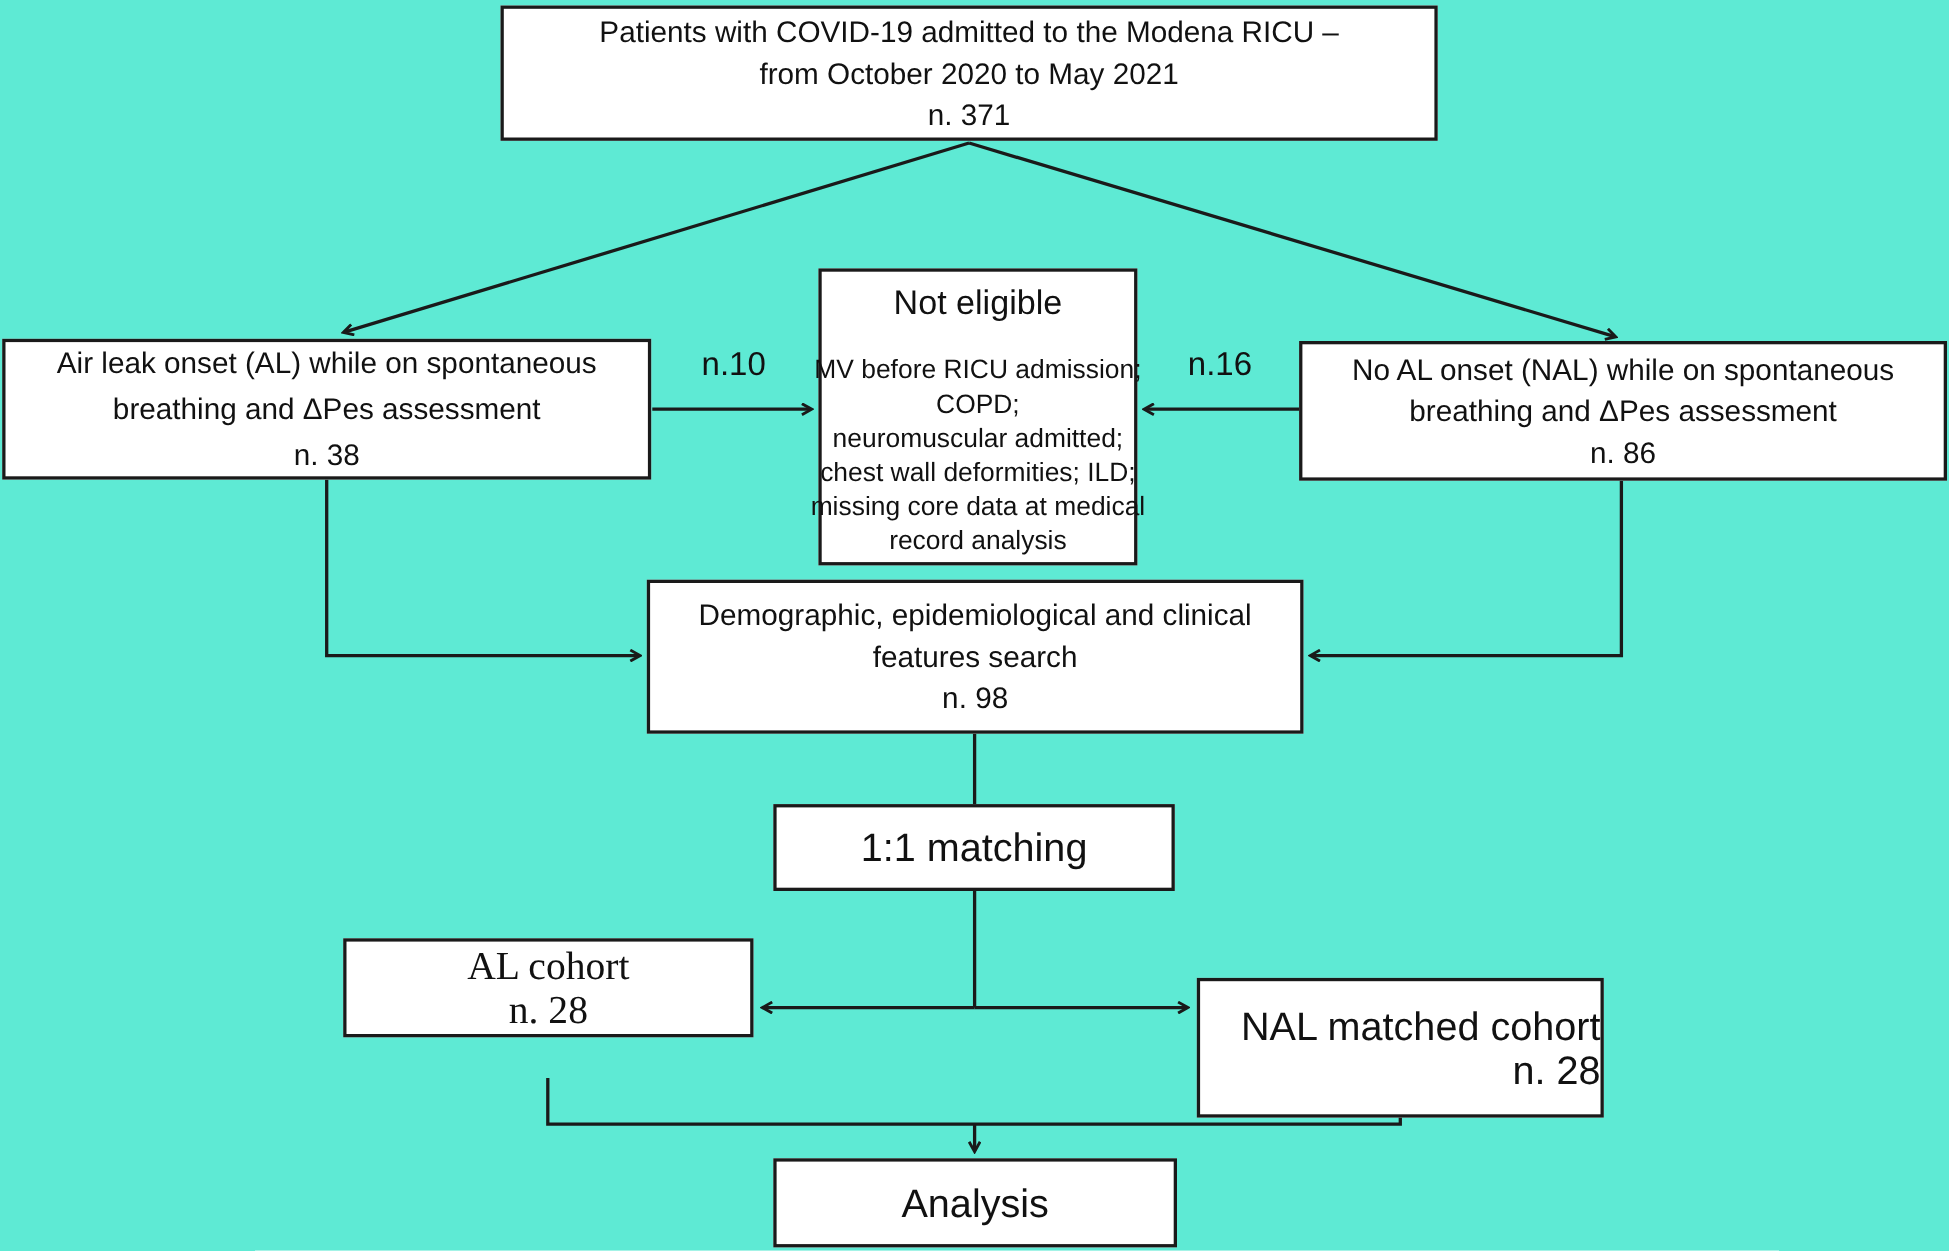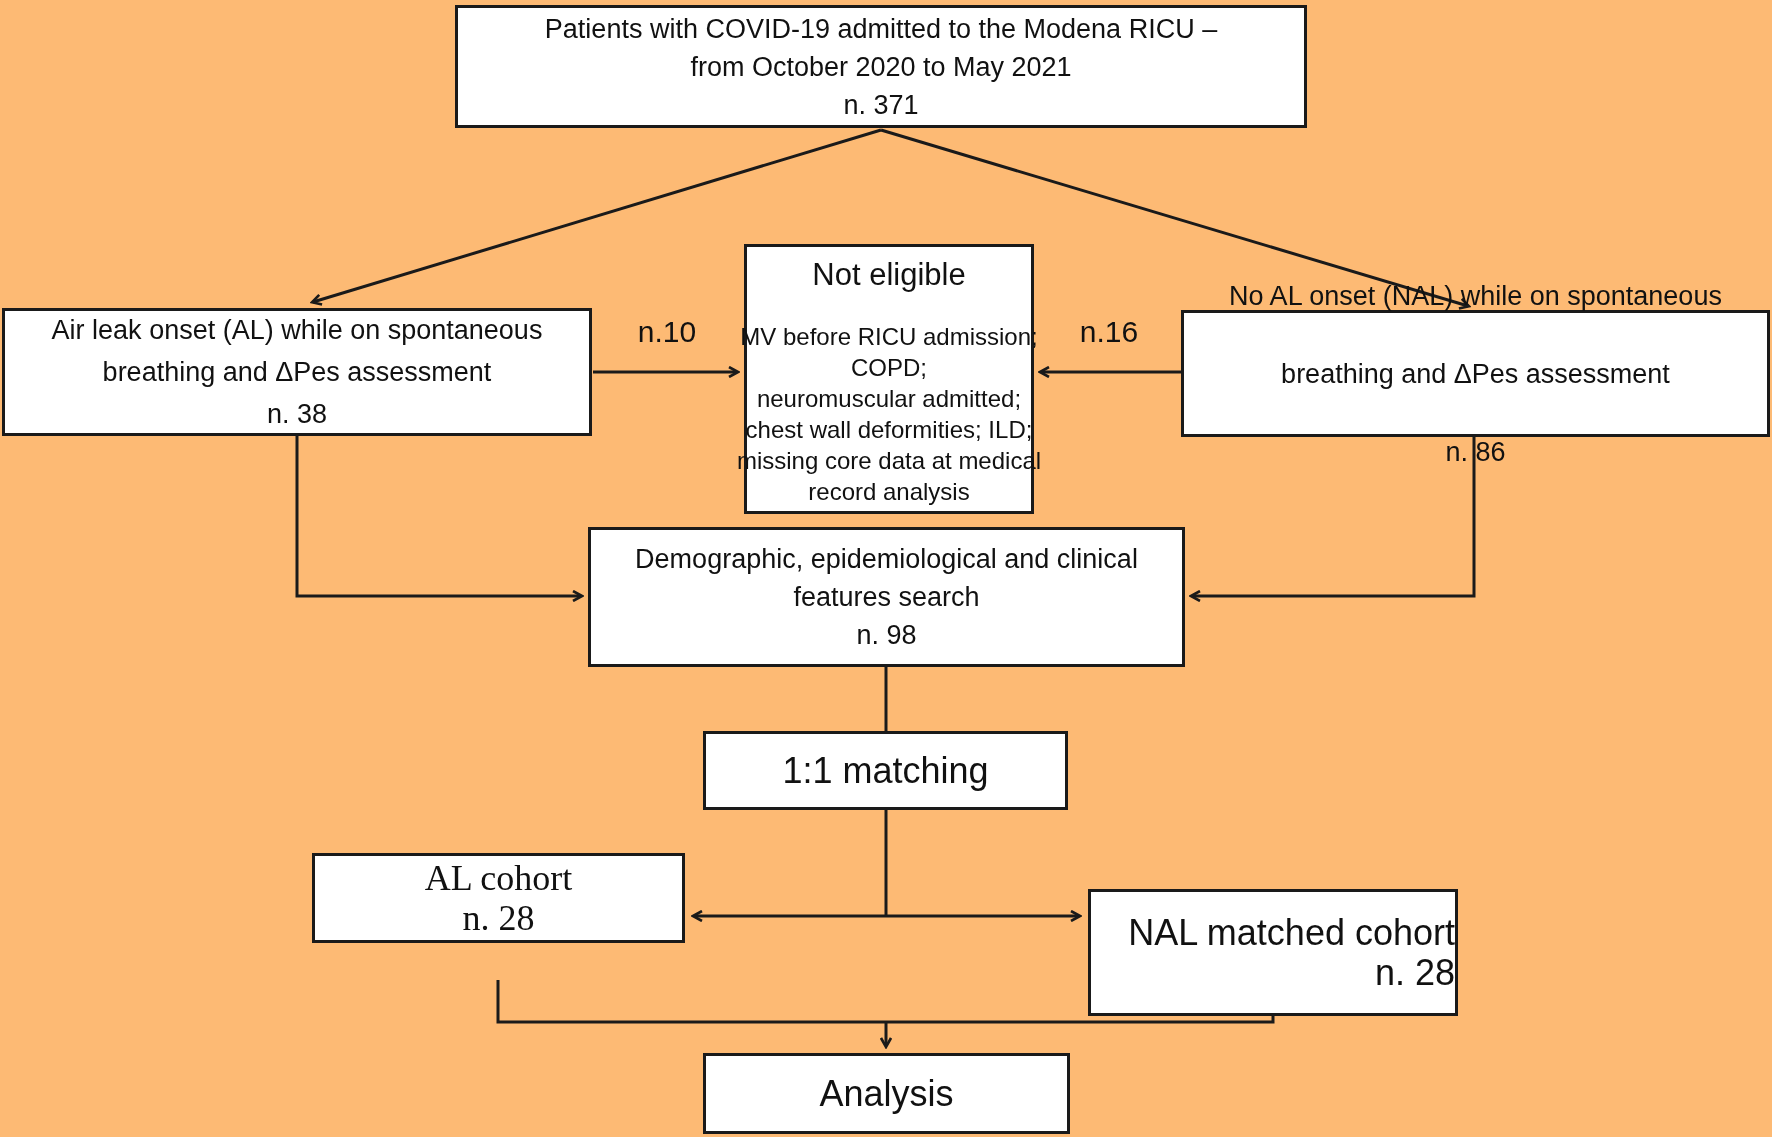--- a/index.html
+++ b/index.html
@@ -6,21 +6,21 @@
     margin: 0;
     padding: 0;
     background: #ffffff;
     font-family: "Liberation Sans", sans-serif;
     color: #111111;
   }
   #canvas {
     position: relative;
     width: 1772px;
     height: 1137px;
-    background: #fdba74;
+    background: #5eead4;
     overflow: hidden;
   }
   #connectors {
     position: absolute;
     left: 0; top: 0;
     width: 1772px;
     height: 1137px;
   }
   .fbox {
     position: absolute;
@@ -39,21 +39,21 @@
     white-space: nowrap;
   }
   .fbox .ln-lg {
     font-size: 36px;
     line-height: 40px;
     white-space: nowrap;
   }
   #box-top        { left: 455px;  top: 5px;    width: 852px; height: 123px; }
   #box-al         { left: 2px;    top: 308px;  width: 590px; height: 128px; justify-content: space-between; }
   #box-ne         { left: 744px;  top: 244px;  width: 290px; height: 270px; justify-content: flex-start; padding-top: 8px; }
-  #box-nal        { left: 1181px; top: 310px;  width: 589px; height: 127px; gap: 40px; }
+  #box-nal        { left: 1181px; top: 310px;  width: 589px; height: 127px; }
   #box-demo       { left: 588px;  top: 527px;  width: 597px; height: 140px; }
   #box-match      { left: 703px;  top: 731px;  width: 365px; height: 79px;  }
   #box-alcohort   { left: 312px;  top: 853px;  width: 373px; height: 90px; font-family: Liberation Serif, serif; }
   #box-nalcohort  { left: 1088px; top: 889px;  width: 370px; height: 127px; align-items: flex-end; }
   #box-analysis   { left: 703px;  top: 1053px; width: 367px; height: 81px;  }
   #box-ne .ne-title {
     font-size: 31px;
     line-height: 40px;
     margin-bottom: 26px;
     white-space: nowrap;

